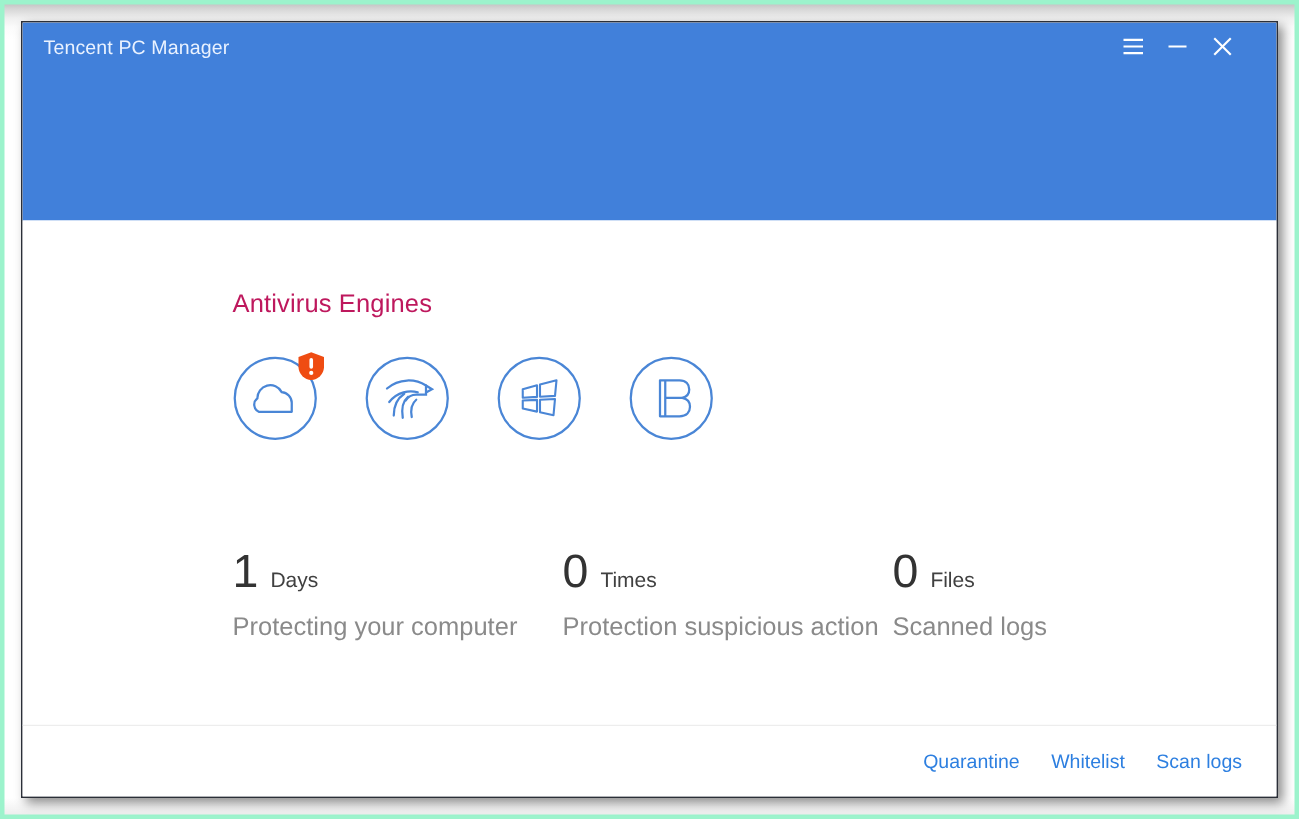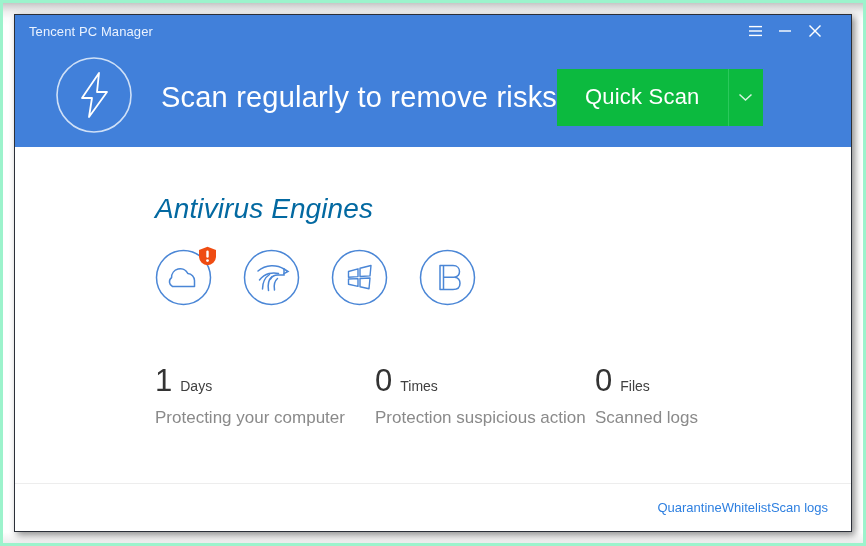--- a/index.html
+++ b/index.html
@@ -138,25 +138,24 @@
     border-left: 1px solid #2bc95c;
   }
 
   
   #content-area {
     flex: 1 1 auto;
     position: relative;
     background: #ffffff;
   }
   .section-title {
-    font-size: 28px;
-    color: #0369a1;
+    font-size: 17px;
+    color: #be185d;
     font-weight: 400;
     letter-spacing: 0.1px;
-    font-style: italic;
   }
 
   #antivirus-section {
     position: absolute;
     left: 140px;
     top: 46px;
   }
   #engine-list {
     display: flex;
     margin-top: 24px;
@@ -211,20 +210,21 @@
   #footer-bar {
     flex: 0 0 47px;
     border-top: 1px solid #ededed;
     display: flex;
     align-items: center;
     justify-content: flex-end;
     background: #ffffff;
   }
   #footer-links {
     display: flex;
+    gap: 21px;
     margin-right: 23px;
   }
   .footer-link {
     font-size: 13px;
     color: #2d7fe0;
     text-decoration: none;
     cursor: default;
     white-space: nowrap;
   }
 </style>
@@ -261,41 +261,20 @@
           <svg width="14" height="14" viewBox="0 0 14 14">
             <g stroke="#ffffff" stroke-width="1.4">
               <line x1="1.5" y1="1.5" x2="12.5" y2="12.5"></line>
               <line x1="12.5" y1="1.5" x2="1.5" y2="12.5"></line>
             </g>
           </svg>
         </div>
       </div>
     </div>
 
-    <div id="banner-body">
-
-      <div id="shield-bolt-icon">
-        <svg width="78" height="78" viewBox="0 0 78 78">
-          <circle cx="39" cy="39" r="37" fill="none" stroke="#cfe0f7" stroke-width="1.6"></circle>
-          <path d="M44 17 L27 42 L37 42 L34 61 L52 36 L42 36 Z" fill="none" stroke="#ffffff" stroke-width="1.8" stroke-linejoin="round"></path>
-        </svg>
-      </div>
-
-      <div id="banner-headline">Scan regularly to remove risks</div>
-
-      <div id="quick-scan-group">
-        <div id="quick-scan-button">Quick Scan</div>
-        <div id="quick-scan-dropdown">
-          <svg width="15" height="9" viewBox="0 0 15 9">
-            <polyline points="1.5,1.5 7.5,7 13.5,1.5" fill="none" stroke="#d7f5e0" stroke-width="1.5"></polyline>
-          </svg>
-        </div>
-      </div>
-
-    </div>
   </div>
 
   <div id="content-area">
 
     <div id="antivirus-section">
       <div class="section-title">Antivirus Engines</div>
 
       <div id="engine-list">
 
         <div class="engine-item">

